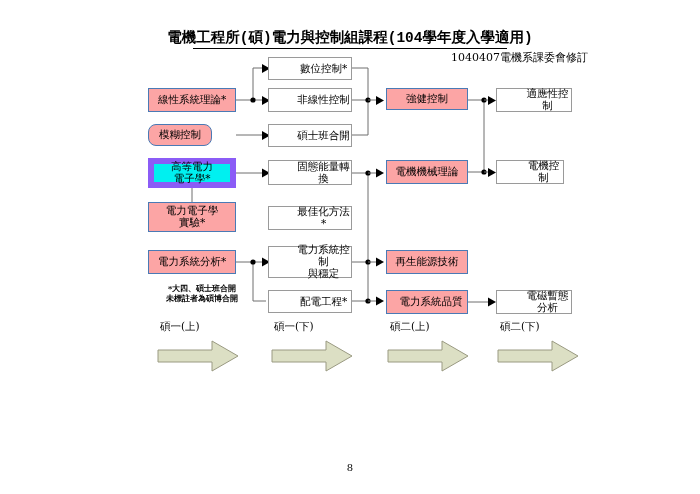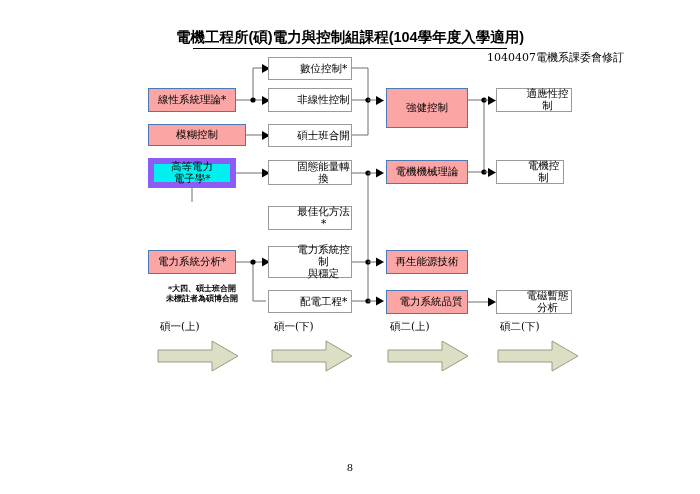--- a/index.html
+++ b/index.html
@@ -5,30 +5,30 @@
   html,body{margin:0;padding:0;}
   body{
     width:700px;height:494px;background:#ffffff;
     font-family:"DejaVu Sans","Liberation Sans",sans-serif;
     position:relative;overflow:hidden;
   }
   #chart{position:absolute;left:0;top:0;width:700px;height:494px;}
 
   .ttl{
     position:absolute;left:0;top:28px;width:700px;text-align:center;
-    font-family:Liberation Sans, sans-serif;
+    font-family:Liberation Mono, monospace;
     font-size:14.5px;font-weight:bold;color:#000;letter-spacing:0px;
     white-space:nowrap;
   }
   .ttl-rule{
     position:absolute;left:193px;top:48px;width:314px;height:1px;background:#000;
   }
   .subttl{
     position:absolute;left:0;top:50px;width:700px;text-align:right;
-    padding-right:76px;box-sizing:border-box;
+    padding-right:112px;box-sizing:border-box;
     font-family:"DejaVu Serif","Liberation Serif",serif;
     font-size:11px;color:#000;white-space:nowrap;
   }
 
   .node{
     position:absolute;box-sizing:border-box;
     display:flex;align-items:center;justify-content:center;
     text-align:center;line-height:1.12;
     font-family:"DejaVu Serif","Liberation Serif",serif;
     font-size:10.5px;color:#000;
@@ -145,26 +145,29 @@
 
   <div class="term" style="left:160px;top:320px;">碩一(上)</div>
   <div class="term" style="left:274px;top:320px;">碩一(下)</div>
   <div class="term" style="left:390px;top:320px;">碩二(上)</div>
   <div class="term" style="left:500px;top:320px;">碩二(下)</div>
 
   <div class="pageno">8</div>
 <div class="node blue" style="left: 148px; top: 88px; width: 88px; height: 24px;">
       <span>線性系統理論*</span>
     </div>
-    <div class="node blue" style="left: 148px; top: 124px; width: 98px; height: 22px;">
+    <div class="node blue" style="left: 148px; top: 124px; width: 64px; height: 22px; border-radius: 8px;">
       <span>模糊控制</span>
     </div>
     <div class="node cyan" style="left: 148px; top: 158px; width: 88px; height: 30px;">
       <span>高等電力<br>電子學*</span>
     </div>
+    <div class="node blue" style="left: 148px; top: 202px; width: 88px; height: 30px;">
+      <span>電力電子學<br>實驗*</span>
+    </div>
     <div class="node blue" style="left: 148px; top: 250px; width: 88px; height: 24px;">
       <span>電力系統分析*</span>
     </div>
     <div class="node plain" style="left: 268px; top: 57px; width: 84px; height: 23px;">
       <span>數位控制*</span>
     </div>
     <div class="node plain" style="left: 268px; top: 88px; width: 84px; height: 24px;">
       <span>非線性控制</span>
     </div>
     <div class="node plain" style="left: 268px; top: 124px; width: 84px; height: 23px;">
@@ -175,21 +178,21 @@
     </div>
     <div class="node plain" style="left: 268px; top: 206px; width: 84px; height: 24px;">
       <span>最佳化方法*</span>
     </div>
     <div class="node plain" style="left: 268px; top: 246px; width: 84px; height: 32px;">
       <span>電力系統控制<br>與穩定</span>
     </div>
     <div class="node plain" style="left: 268px; top: 290px; width: 84px; height: 23px;">
       <span>配電工程*</span>
     </div>
-    <div class="node blue" style="left: 386px; top: 88px; width: 82px; height: 40px;">
+    <div class="node blue" style="left: 386px; top: 88px; width: 82px; height: 22px;">
       <span>強健控制</span>
     </div>
     <div class="node blue" style="left: 386px; top: 160px; width: 82px; height: 24px;">
       <span>電機機械理論</span>
     </div>
     <div class="node blue" style="left: 386px; top: 250px; width: 82px; height: 24px;">
       <span>再生能源技術</span>
     </div>
     <div class="node blue" style="left: 386px; top: 290px; width: 82px; height: 24px; padding-left: 8px;">
       <span>電力系統品質</span>

